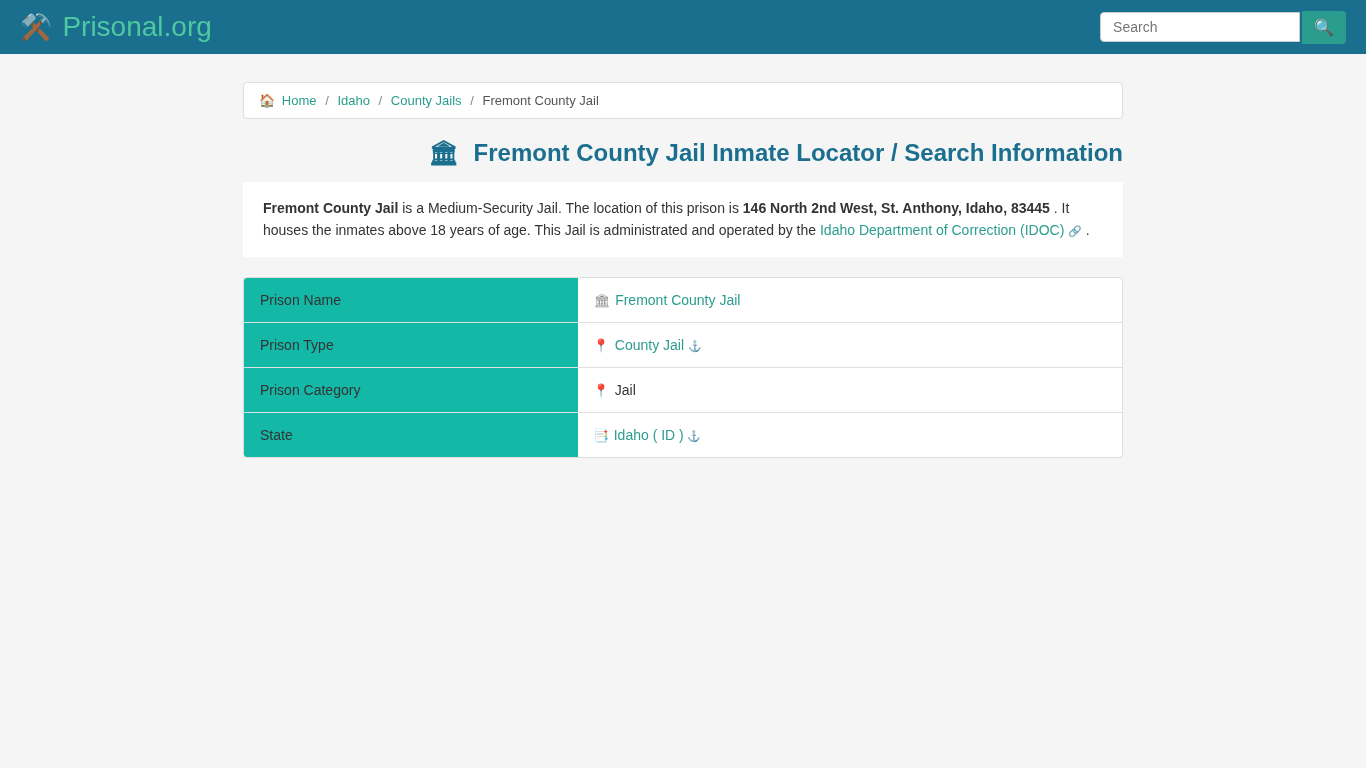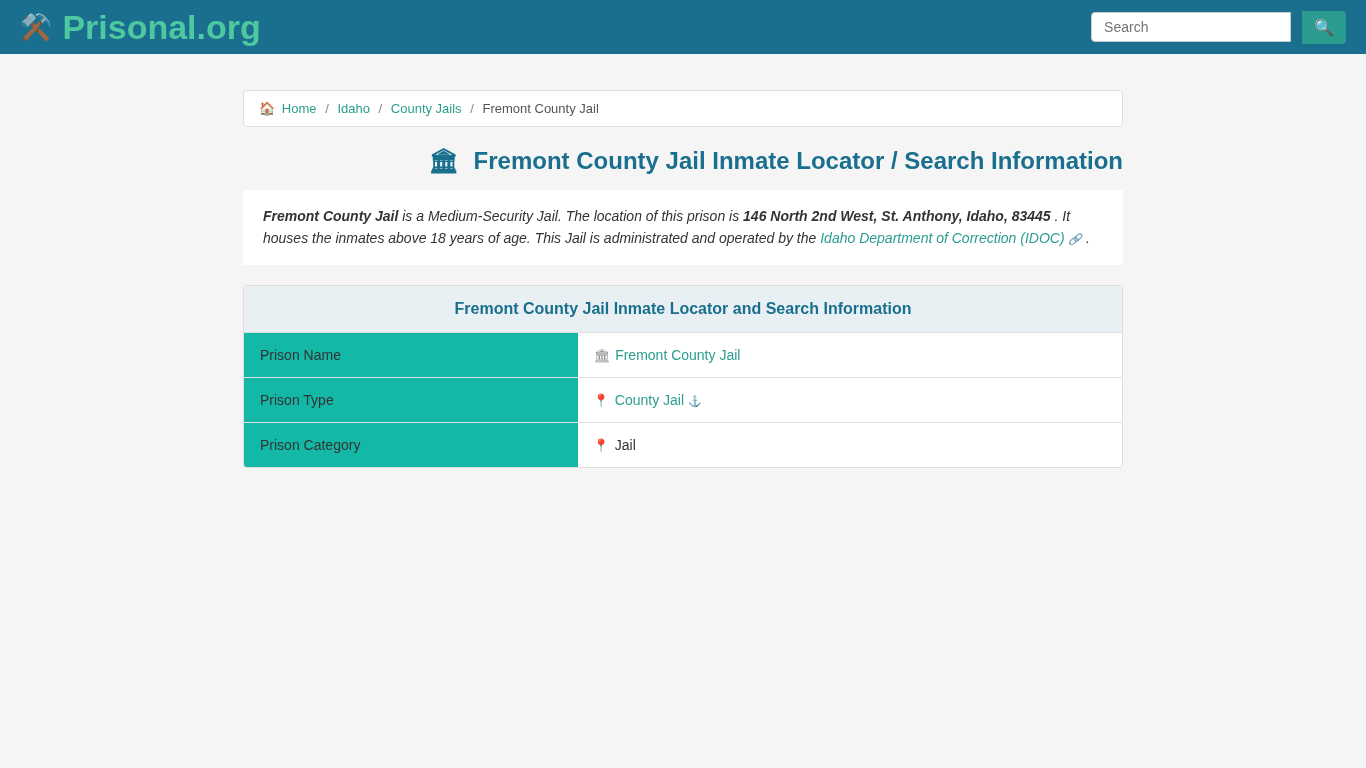--- a/index.html
+++ b/index.html
@@ -17,31 +17,31 @@
     .logo-area {
       display: flex;
       align-items: center;
       gap: 10px;
     }
     .logo-icon {
       color: #ccc;
       font-size: 26px;
     }
     .logo-text {
-      font-size: 34px;
-      font-weight: bold;
+      font-size: 28px;
+      font-weight: normal;
       color: #fff;
     }
     .logo-text span {
       color: #4dc8a0;
     }
     .search-area {
       display: flex;
       align-items: center;
-      gap: 11px;
+      gap: 2px;
     }
     .search-input {
       padding: 6px 12px;
       border: 1px solid #ccc;
       border-radius: 4px 0 0 4px;
       font-size: 14px;
       width: 200px;
       color: #999;
       outline: none;
     }
@@ -51,21 +51,21 @@
       color: white;
       padding: 7px 12px;
       cursor: pointer;
       border-radius: 0 4px 4px 0;
       font-size: 16px;
     }
 
     
     .main-container {
       max-width: 900px;
-      margin: 36px auto;
+      margin: 28px auto;
       padding: 0 10px;
     }
 
     
     .breadcrumb {
       background: #fff;
       border: 1px solid #ddd;
       border-radius: 4px;
       padding: 10px 15px;
       margin-bottom: 20px;
@@ -89,21 +89,20 @@
     }
     .page-title .title-icon { margin-right: 8px; }
 
     
     .description {
       background: #fff;
       padding: 15px 20px;
       margin-bottom: 20px;
       line-height: 1.6;
       font-size: 14px;
-      font-style: italic;
     }
     .description strong { font-weight: bold; }
     .description a { color: #2a9d8f; text-decoration: none; }
 
     
     .info-section {
       background: #fff;
       border: 1px solid #ddd;
       border-radius: 4px;
       overflow: hidden;
@@ -184,32 +183,35 @@
       <span> is a <span>Medium-Security Jail</span>. The location of this prison is </span>
       <strong>146 North 2nd West, St. Anthony, Idaho, 83445</strong>
       <span>. <span>It houses the inmates above 18 years of age.</span> <span>This Jail is administrated and operated by the</span> </span>
       <a href="#">Idaho Department of Correction (IDOC)</a>
       <span style="font-size:11px; color:#888;"> 🔗</span>
       <span>.</span>
     </p>
   </div>
 
   <div class="info-section">
-    <div class="info-section-header">Fremont County Jail Inmate Locator and Search Information</div>
     <table class="info-table">
       <tbody id="info-tbody">
           <tr>
             <td>Prison Name</td>
             <td><span style="margin-right:5px; color:#888; font-size:13px;">🏛</span><a href="#" style="color:#2a9d8f;">Fremont County Jail</a></td>
           </tr>
           <tr>
             <td>Prison Type</td>
             <td><span style="margin-right:5px; color:#888; font-size:13px;">📍</span><a href="#" style="color:#2a9d8f;">County Jail</a> <span style="font-size:11px;color:#888;">⚓</span></td>
           </tr>
           <tr>
             <td>Prison Category</td>
             <td><span style="margin-right:5px; color:#888; font-size:13px;">📍</span>Jail</td>
           </tr>
+          <tr>
+            <td>State</td>
+            <td><span style="font-size:13px;color:#888;">📑</span> <a href="#" style="color:#2a9d8f;">Idaho ( ID )</a> <span style="font-size:11px;color:#888;">⚓</span></td>
+          </tr>
         </tbody>
     </table>
   </div>
 
 </div>
 
 </body></html>

